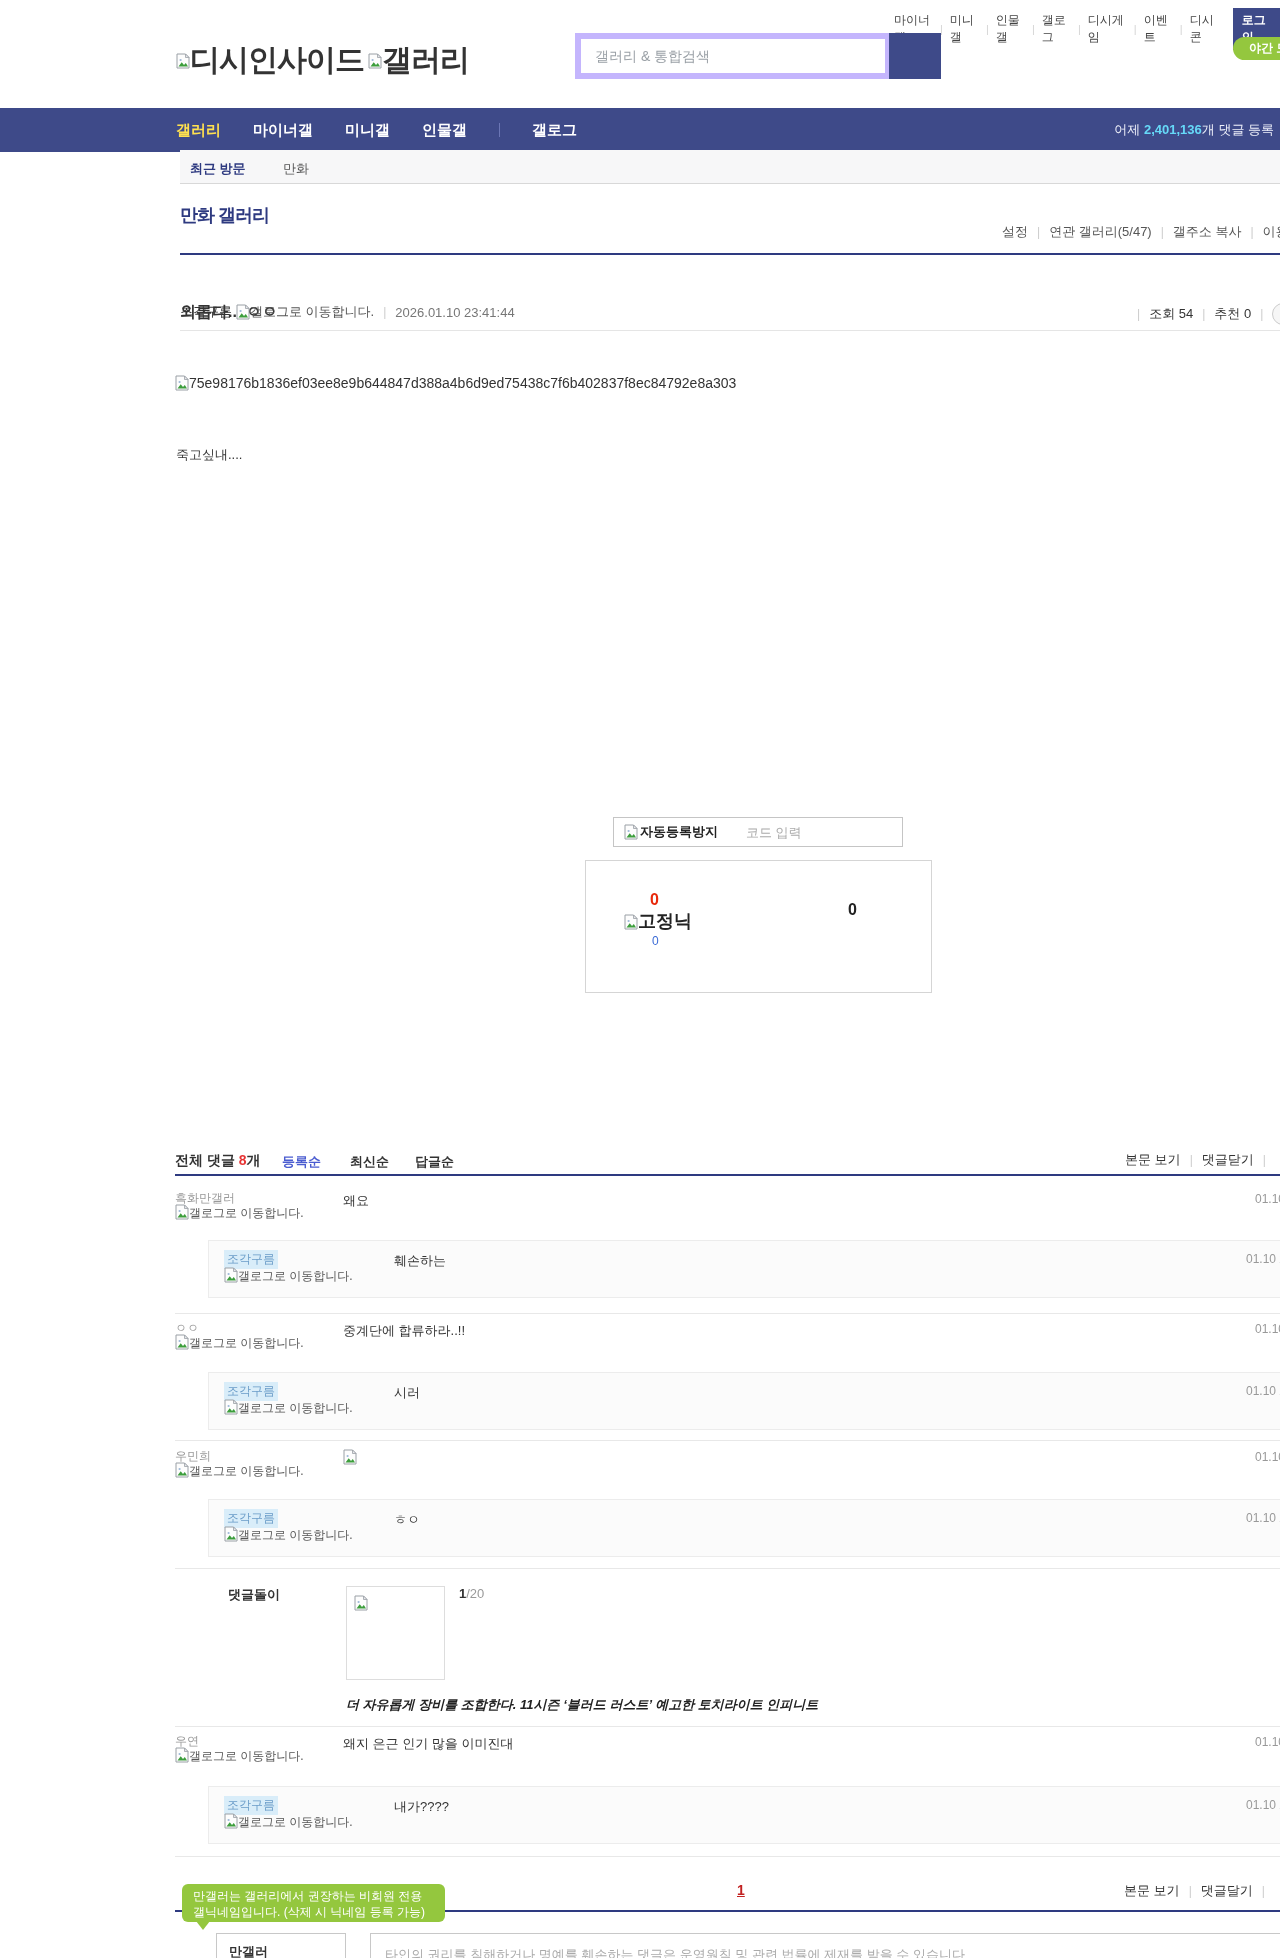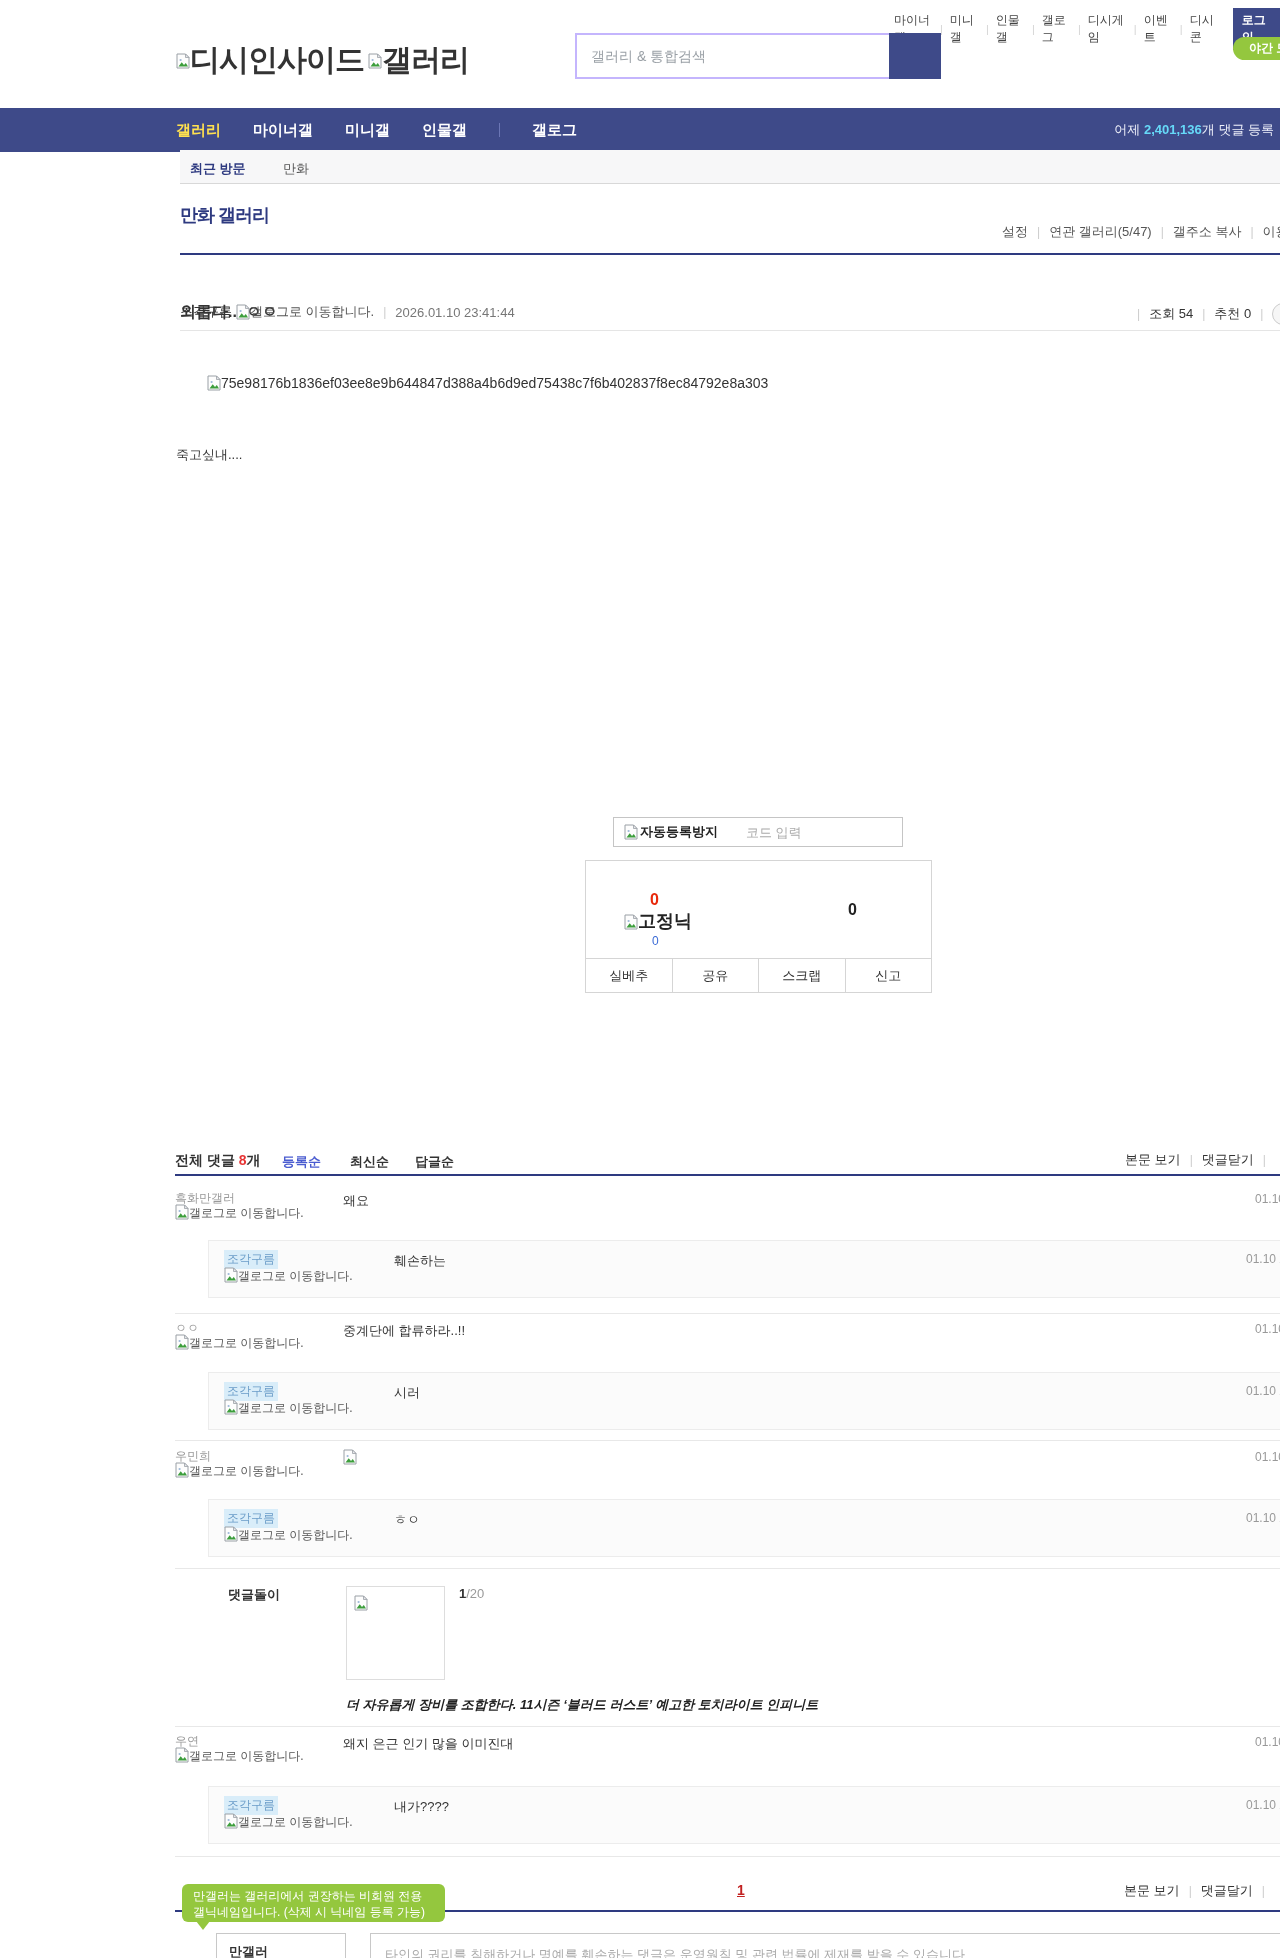--- a/index.html
+++ b/index.html
@@ -13,21 +13,21 @@
   .bimg svg { display:inline-block; vertical-align:-3px; }
   .sep { color:#d5d5d5; font-size:11px; padding:0 7px; }
   .sepd { color:#ccc; font-size:12px; padding:0 9px; }
   
   .toplink { font-size:12px; color:#444; text-decoration:none; cursor:pointer; }
   .login-btn { background:#3e4a89; color:#fff; font-size:12px; font-weight:bold; padding:4px 9px; margin-left:14px; cursor:pointer; }
   .night-pill { background:#94c73e; color:#fff; font-size:12px; font-weight:bold; border-radius:12px; height:23px; line-height:23px; padding:0 16px; white-space:nowrap; cursor:pointer; }
   
   .logo-text { font-size:30px; font-weight:600; color:#333; letter-spacing:-1px; }
   
-  .search-box { width:316px; height:46px; border:2px solid #c4b5fd; background:#1d4ed8; }
+  .search-box { width:316px; height:46px; border:6px solid #c4b5fd; background:#1d4ed8; }
   .search-box input { width:100%; height:100%; border:0; outline:0; padding:0 14px; font-size:14px; color:#333; font-family:inherit; }
   .search-box input::placeholder { color:#9aa0a6; }
   .search-btn { width:52px; height:46px; background:#3e4a89; border:0; cursor:pointer; }
   
   .navbar { left:0; top:108px; width:1280px; height:44px; background:#3e4a89; }
   .nav-item { color:#fff; font-size:15px; font-weight:bold; margin-right:32px; cursor:pointer; }
   .nav-item.active { color:#ffe14f; }
   .nav-div { width:1px; height:14px; background:#6b76b5; margin-right:32px; }
   .nav-stats { position:absolute; right:6px; top:0; height:44px; line-height:44px; color:#eef0fa; font-size:13px; white-space:nowrap; }
   .nav-stats b { color:#66d9f8; font-weight:bold; }
@@ -180,21 +180,21 @@
 <div class="abs flex" style="left:1128px; top:303px;">
   <span class="sepd">|</span>
   <span class="meta-dark"><span>조회</span>&nbsp;<span>54</span></span>
   <span class="sepd">|</span>
   <span class="meta-dark"><span>추천</span>&nbsp;<span>0</span></span>
   <span class="sepd">|</span>
   <span style="width:44px; height:22px; border:1px solid #ccc; border-radius:11px; background:#f6f6f6;"></span>
 </div>
 <div class="abs gray-line" style="left:180px; top:330px; width:1155px;"></div>
 
-<div class="abs flex" style="left:175px; top:374px;margin-left:32px;">
+<div class="abs flex" style="left:175px; top:374px;">
   <span class="bimg"><svg width="14" height="16" viewBox="0 0 14 16">
         <path d="M1 1 h8.5 l3.5 3.5 V15 H1 Z" fill="#fdfdfd" stroke="#9aa0a6" stroke-width="1"></path>
         <path d="M9.5 1 l3.5 3.5 h-3.5 Z" fill="#e8eaed" stroke="#9aa0a6" stroke-width="0.8"></path>
         <path d="M2.5 13.5 l3.2-4.2 2.3 2.8 1.8-2.2 2.2 3.6 Z" fill="#3d9e3d"></path>
         <circle cx="4.6" cy="7" r="1.1" fill="#9db8d8"></circle>
       </svg></span>
   <span class="hash-line">75e98176b1836ef03ee8e9b644847d388a4b6d9ed75438c7f6b402837f8ec84792e8a303</span>
 </div>
 <div class="abs body-text" style="left:176px; top:446px;">죽고싶내....</div>
 
@@ -212,26 +212,20 @@
 <div class="abs vote-box">
   <span class="vote-up-num">0</span>
   <span class="fixed-nick"><span class="bimg"><svg width="14" height="16" viewBox="0 0 14 16">
           <path d="M1 1 h8.5 l3.5 3.5 V15 H1 Z" fill="#fdfdfd" stroke="#9aa0a6" stroke-width="1"></path>
           <path d="M9.5 1 l3.5 3.5 h-3.5 Z" fill="#e8eaed" stroke="#9aa0a6" stroke-width="0.8"></path>
           <path d="M2.5 13.5 l3.2-4.2 2.3 2.8 1.8-2.2 2.2 3.6 Z" fill="#3d9e3d"></path>
           <circle cx="4.6" cy="7" r="1.1" fill="#9db8d8"></circle>
         </svg></span><span>고정닉</span></span>
   <span class="fixed-cnt">0</span>
   <span class="vote-down-num">0</span>
-  <div class="vote-btns">
-    <div class="vote-btn">실베추</div>
-    <div class="vote-btn">공유</div>
-    <div class="vote-btn">스크랩</div>
-    <div class="vote-btn">신고</div>
-  </div>
 </div>
 
 <div class="abs cmt-head-label" style="left:175px; top:1152px;"><span>전체 댓글 </span><span class="cmt-count">8</span><span>개</span></div>
 <span class="abs sort-tab active" style="left:282px; top:1153px;">등록순</span>
 <span class="abs sort-tab" style="left:350px; top:1153px;">최신순</span>
 <span class="abs sort-tab" style="left:415px; top:1153px;">답글순</span>
 <div class="abs flex" style="left:1125px; top:1151px;">
   <span class="cmt-action">본문 보기</span>
   <span class="sepd">|</span>
   <span class="cmt-action">댓글닫기</span>

